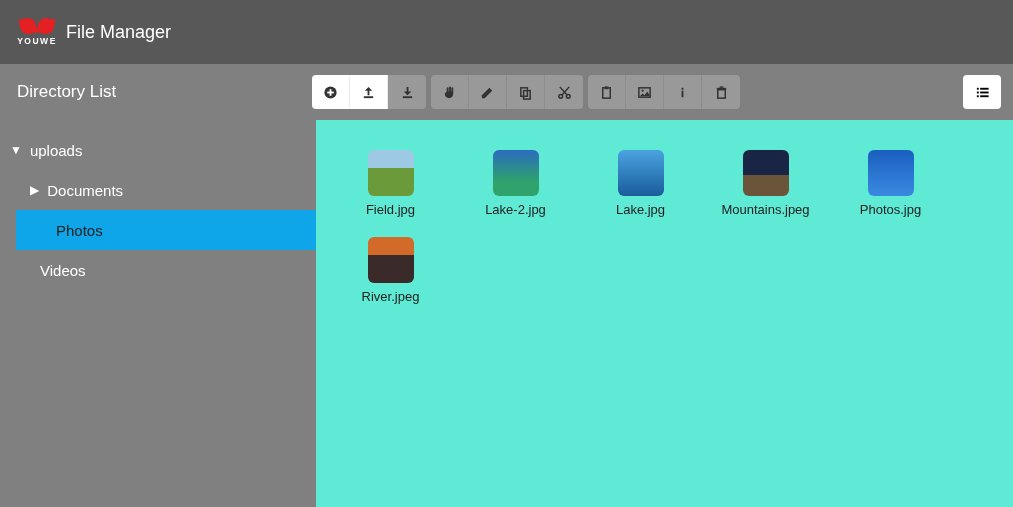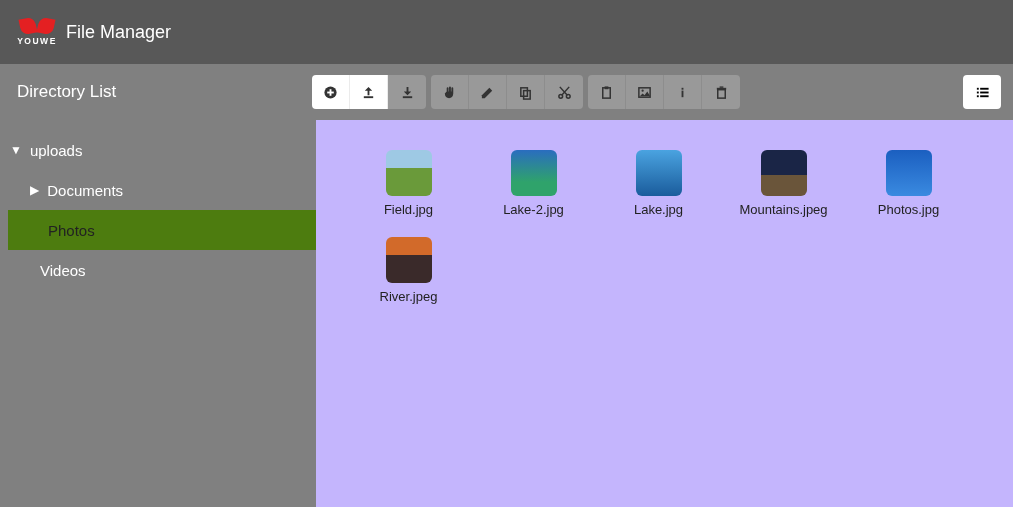--- a/index.html
+++ b/index.html
@@ -93,29 +93,29 @@
   }
   .sidebar ul { list-style:none; }
   .tree-item {
     height:40px; display:flex; align-items:center;
     cursor:pointer;
     font-size:15px;
   }
   .tree-item.root { padding-left:10px; }
   .tree-item.child { padding-left:30px; }
   .tree-item.selected {
-    background:#4d7c0f; color:#222; padding-left:40px;
-    margin-left:8px;
+    background:#0ea5e9; color:#222; padding-left:40px;
+    margin-left:16px;
   }
   .tree-item.leaf { padding-left:40px; }
   .caret { margin-right:8px; font-size:12px; }
   .content {
     flex:1;
-    background:#c4b5fd;
-    padding: 30px 30px;
+    background:#5eead4;
+    padding: 30px 12px;
     overflow:auto;
   }
   .grid {
     display:flex;
     flex-wrap:wrap;
     gap: 0;
   }
   .file {
     width:125px;
     display:flex; flex-direction:column; align-items:center;

